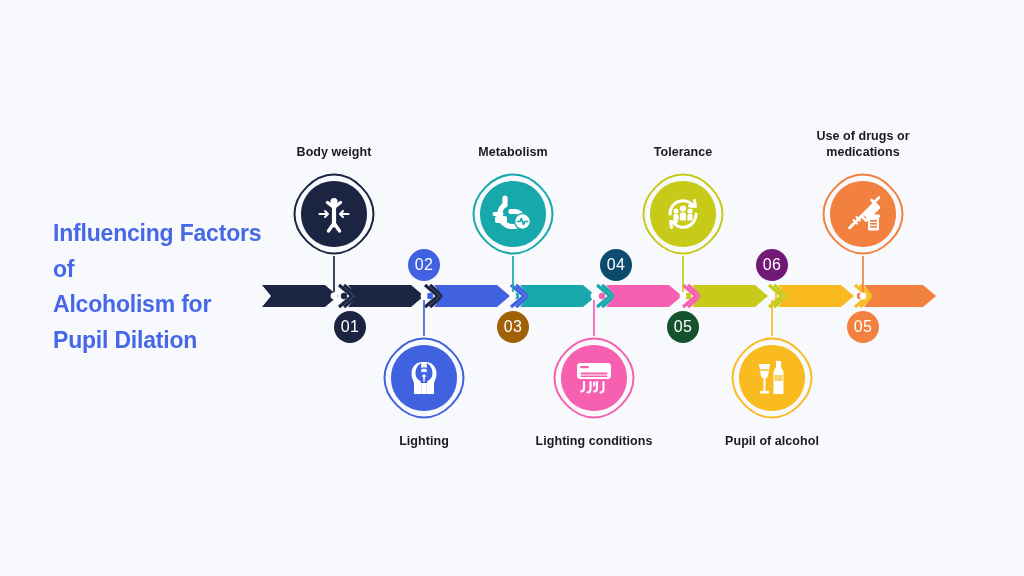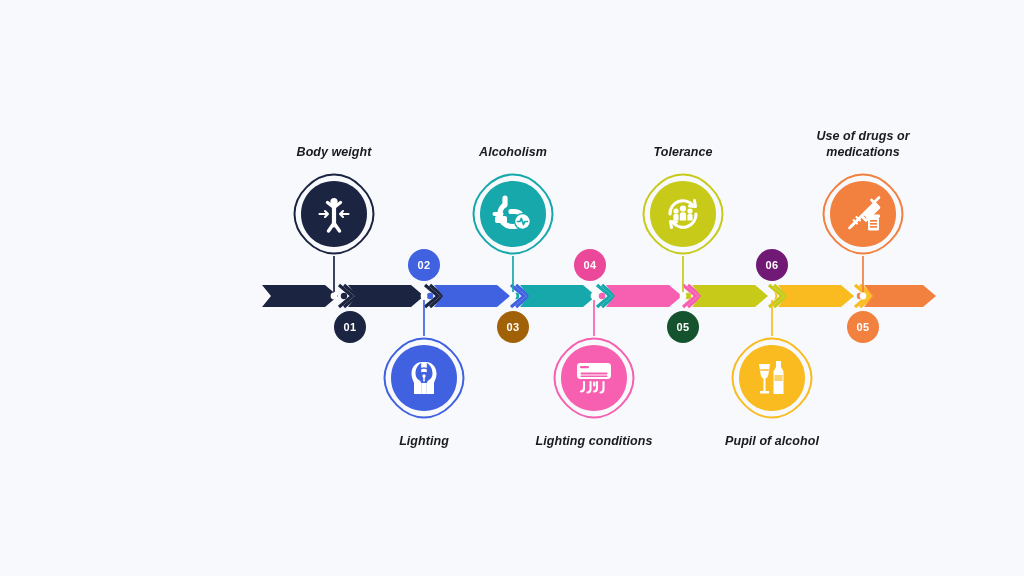--- a/index.html
+++ b/index.html
@@ -80,21 +80,20 @@
   
   .node-label {
     position: absolute;
     text-align: center;
     font-size: 12.5px;
     font-weight: bold;
     color: #1b1b1f;
     line-height: 16px;
     letter-spacing: 0.05px;
     white-space: pre-line;
-    font-style: italic;
   }
   .label-above {
     width: 200px;
     left: -100px;
     bottom: 54px;
   }
   .label-below {
     width: 200px;
     left: -100px;
     top: 55px;
@@ -102,31 +101,34 @@
 
   
   .badge {
     position: absolute;
     width: 32px;
     height: 32px;
     border-radius: 50%;
     display: flex;
     align-items: center;
     justify-content: center;
-    font-size: 11px;
-    font-weight: bold;
+    font-size: 16px;
+    font-weight: normal;
     color: #ffffff;
     letter-spacing: 0.3px;
   }
 </style>
 </head>
 <body style="background: rgb(247, 249, 252);">
 
 <div id="stage">
 
+  <div id="title" style="color: rgb(70, 104, 232);">Influencing Factors of
+Alcoholism for
+Pupil Dilation</div>
 
   <svg id="timeline" width="1024" height="576">
       <path d="M 262 285 L 325 285 L 338 296 L 325 307 L 262 307 L 271 296 Z" fill="#1b2441"></path>
       <path d="M 339 285 L 352 296 L 339 307" fill="none" stroke="#1b2441" stroke-width="3.2" stroke-linejoin="miter"></path>
       <path d="M 344 285 L 357 296 L 344 307" fill="none" stroke="#1b2441" stroke-width="3.2" stroke-linejoin="miter"></path>
       <circle cx="344" cy="296" r="3.2" fill="#1b2441"></circle>
       <path d="M 348 285 L 411 285 L 424 296 L 411 307 L 348 307 L 357 296 Z" fill="#1b2441"></path>
       <path d="M 425 285 L 438 296 L 425 307" fill="none" stroke="#1b2441" stroke-width="3.2" stroke-linejoin="miter"></path>
       <path d="M 430 285 L 443 296 L 430 307" fill="none" stroke="#1b2441" stroke-width="3.2" stroke-linejoin="miter"></path>
       <circle cx="430" cy="296" r="3.2" fill="#4062e0"></circle>
@@ -221,21 +223,21 @@
             <svg width="44" height="42" viewBox="0 0 44 42">
         <path d="M14 5 L14 12 C14 12 9 14 9 21 C9 28.5 14.5 33.5 21.5 33.5 C27.5 33.5 31 30 31 25.5 C31 21 28 18.5 24 18.5 L20 18.5" fill="none" stroke="white" stroke-width="5.2" stroke-linecap="round" stroke-linejoin="round"></path>
         <path d="M10.5 21 L3.5 21" stroke="white" stroke-width="4" stroke-linecap="round"></path>
         <rect x="4" y="23" width="12" height="7" rx="2" fill="white"></rect>
         <circle cx="31.5" cy="28.5" r="8.5" fill="#17a8ac"></circle>
         <circle cx="31.5" cy="28.5" r="7.2" fill="white"></circle>
         <path d="M26.5 28.5 L29 28.5 L30.3 25.5 L32.5 31.5 L33.8 28.5 L36.5 28.5" fill="none" stroke="#17a8ac" stroke-width="1.7" stroke-linecap="round" stroke-linejoin="round"></path>
       </svg>
           </div>
         </div>
-        <div class="node-label label-above">Alcoholism</div>
+        <div class="node-label label-above">Metabolism</div>
       </div>
       <div class="badge" style="left: 497px; top: 311px; background: #a16207;">03</div>
       <div class="node" style="left: 594px; top: 378px;">
         <div class="squircle-wrap">
           <svg class="squircle-outer" width="84" height="84" viewBox="0 0 84 84">
             <path d="M 42 2.5 C 61.75 2.5 81.5 22.25 81.5 42 C 81.5 61.75 61.75 81.5 42 81.5 C 22.25 81.5 2.5 61.75 2.5 42 C 2.5 22.25 22.25 2.5 42 2.5 Z" fill="none" stroke="#f75fb0" stroke-width="2"></path>
             <path d="M 42 9 C 60.480000000000004 9 75 23.52 75 42 C 75 60.480000000000004 60.480000000000004 75 42 75 C 23.52 75 9 60.480000000000004 9 42 C 9 23.52 23.52 9 42 9 Z" fill="#f75fb0"></path>
           </svg>
           <div class="squircle-icon">
             <svg width="46" height="40" viewBox="0 0 46 40">
@@ -246,21 +248,21 @@
         <path d="M13 24 L13 30 Q13 33.5 10 33.5" stroke="white" stroke-width="2.1" fill="none" stroke-linecap="round"></path>
         <path d="M19.5 24 L19.5 31 Q19.5 34.5 16.5 34.5" stroke="white" stroke-width="2.1" fill="none" stroke-linecap="round"></path>
         <path d="M26 24 L26 30 Q26 33.5 23 33.5" stroke="white" stroke-width="2.1" fill="none" stroke-linecap="round"></path>
         <path d="M32.5 24 L32.5 31 Q32.5 34.5 29.5 34.5" stroke="white" stroke-width="2.1" fill="none" stroke-linecap="round"></path>
         <rect x="22" y="23.5" width="2.4" height="5" rx="1.2" fill="white"></rect>
       </svg>
           </div>
         </div>
         <div class="node-label label-below">Lighting conditions</div>
       </div>
-      <div class="badge" style="left: 574px; top: 249px; background: #ec4899;">04</div>
+      <div class="badge" style="left: 600px; top: 249px; background: #0c4a6e;">04</div>
       <div class="node" style="left: 683px; top: 214px;">
         <div class="squircle-wrap">
           <svg class="squircle-outer" width="84" height="84" viewBox="0 0 84 84">
             <path d="M 42 2.5 C 61.75 2.5 81.5 22.25 81.5 42 C 81.5 61.75 61.75 81.5 42 81.5 C 22.25 81.5 2.5 61.75 2.5 42 C 2.5 22.25 22.25 2.5 42 2.5 Z" fill="none" stroke="#c7ca18" stroke-width="2"></path>
             <path d="M 42 9 C 60.480000000000004 9 75 23.52 75 42 C 75 60.480000000000004 60.480000000000004 75 42 75 C 23.52 75 9 60.480000000000004 9 42 C 9 23.52 23.52 9 42 9 Z" fill="#c7ca18"></path>
           </svg>
           <div class="squircle-icon">
             <svg width="44" height="44" viewBox="0 0 44 44">
         <path d="M9 22 A13 13 0 0 1 32 13.5" fill="none" stroke="white" stroke-width="3.2" stroke-linecap="round"></path>
         <path d="M35 22 A13 13 0 0 1 12 30.5" fill="none" stroke="white" stroke-width="3.2" stroke-linecap="round"></path>

